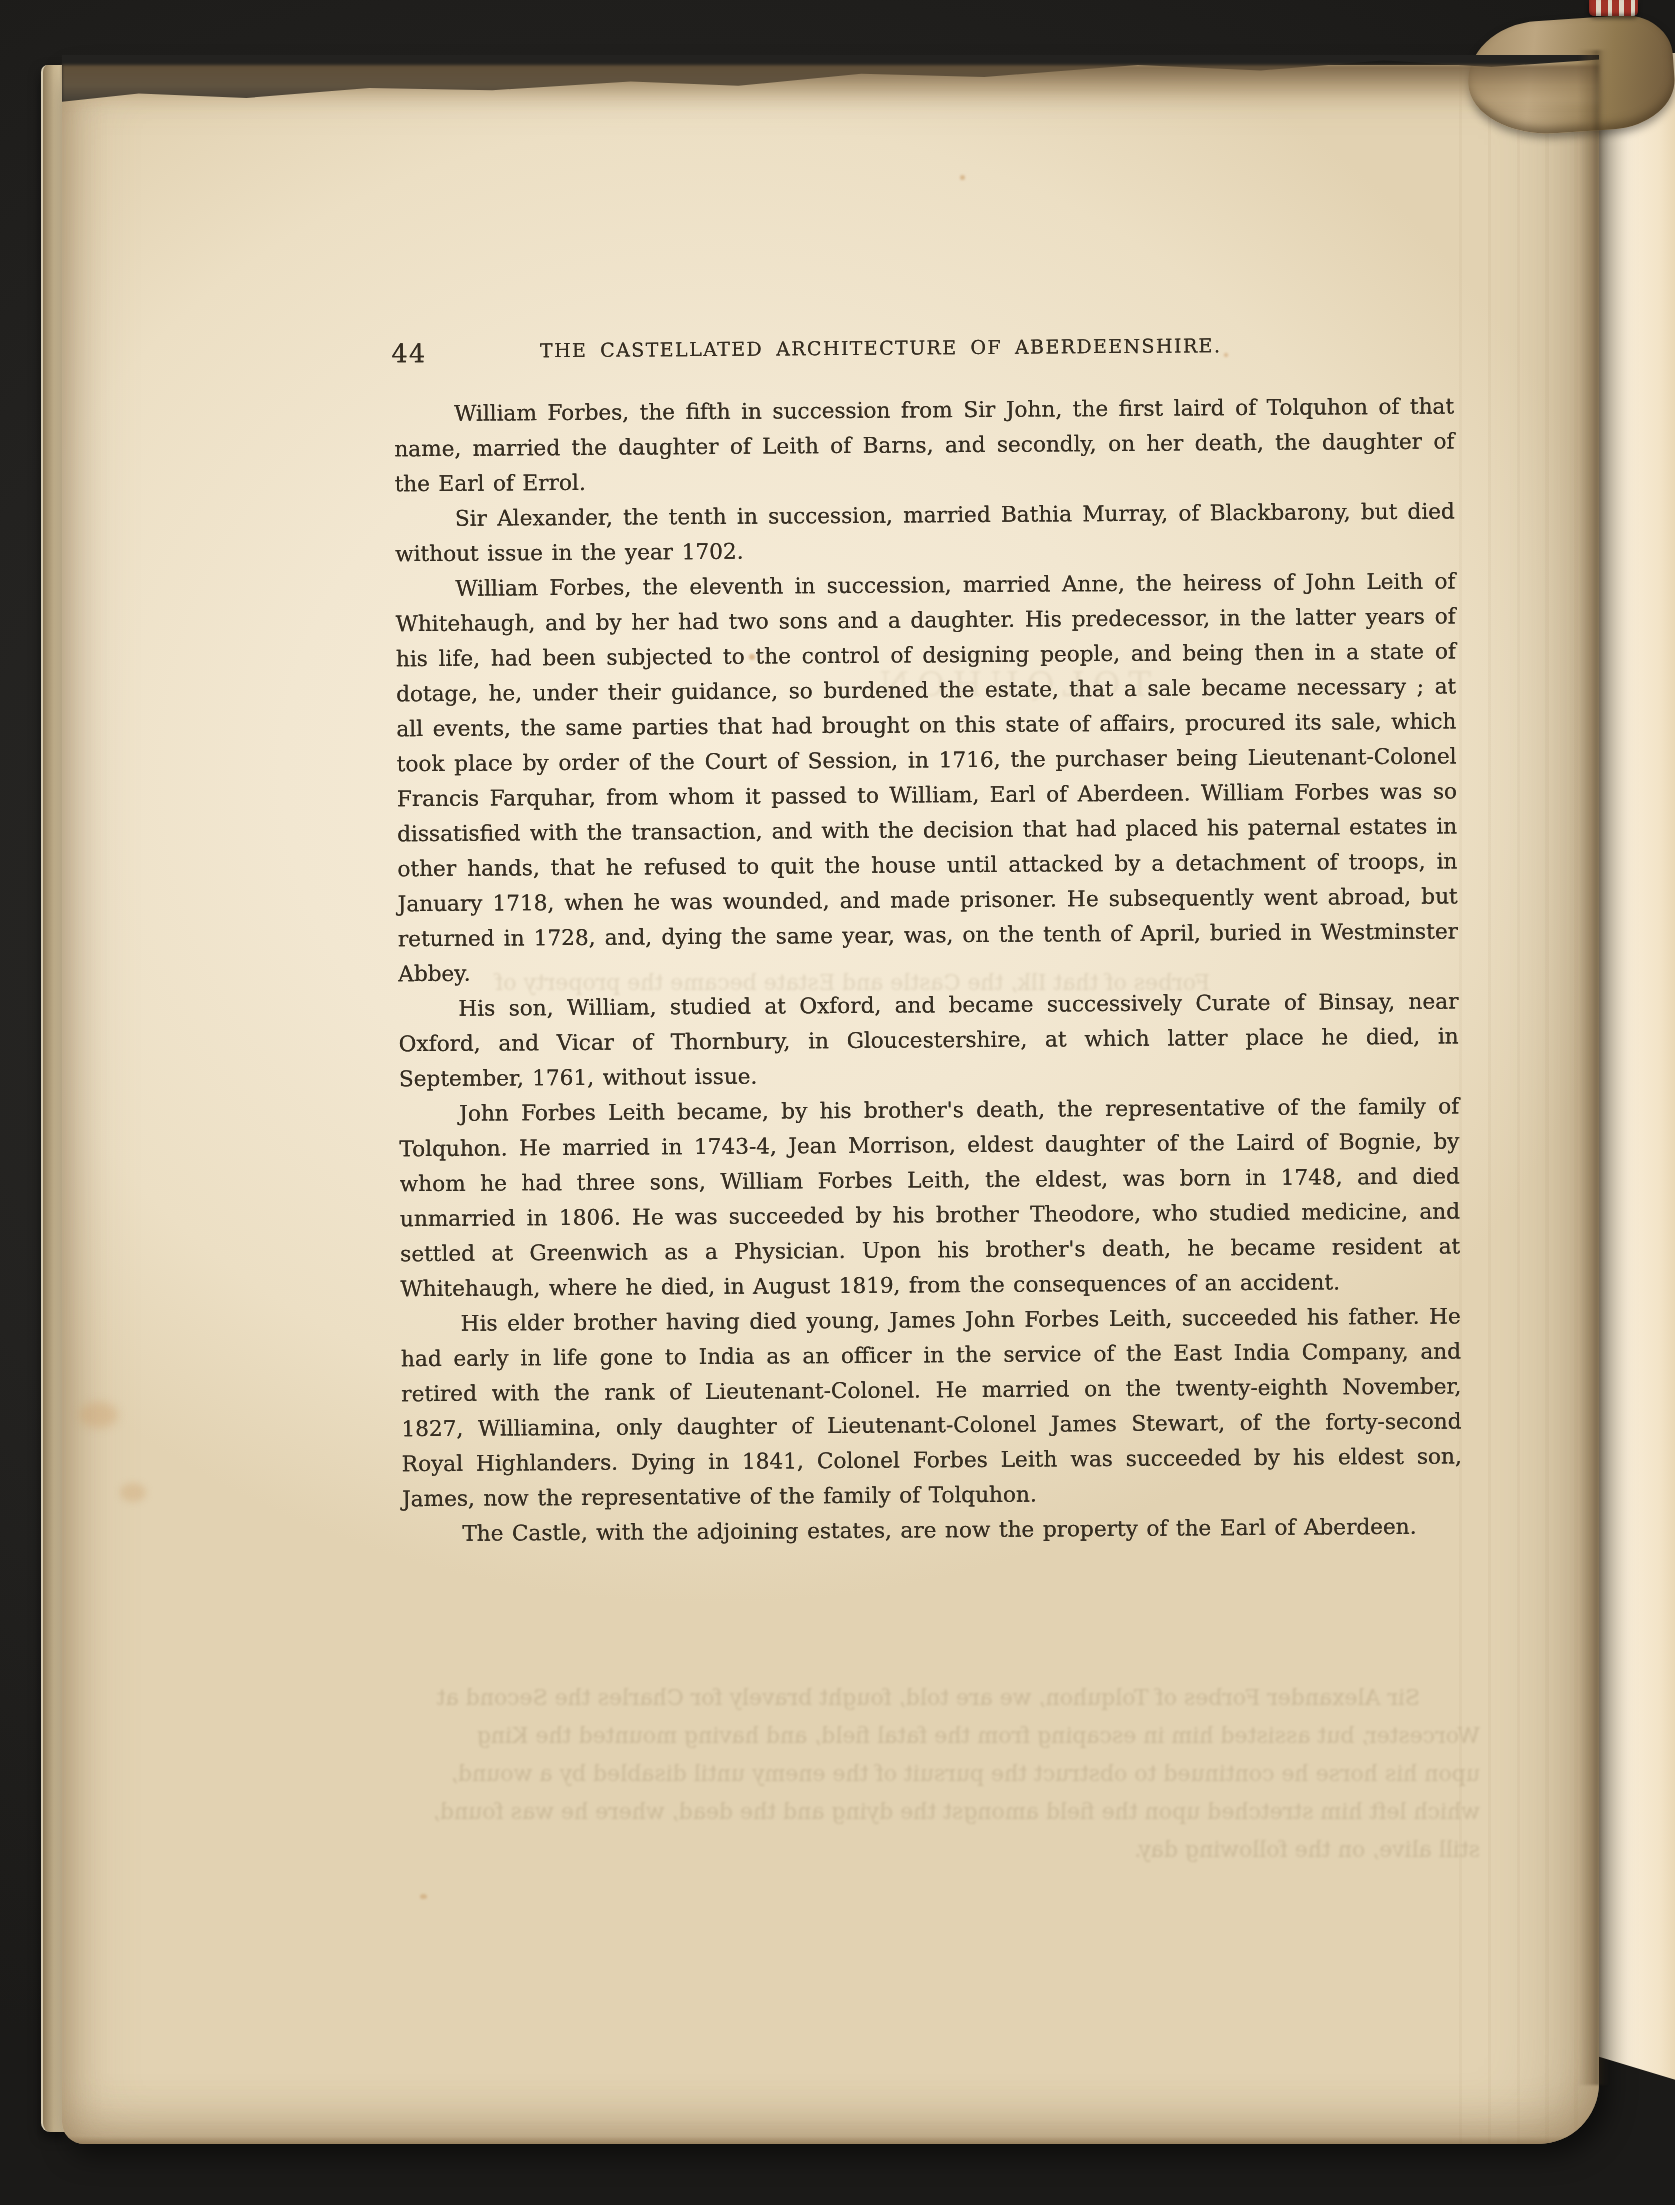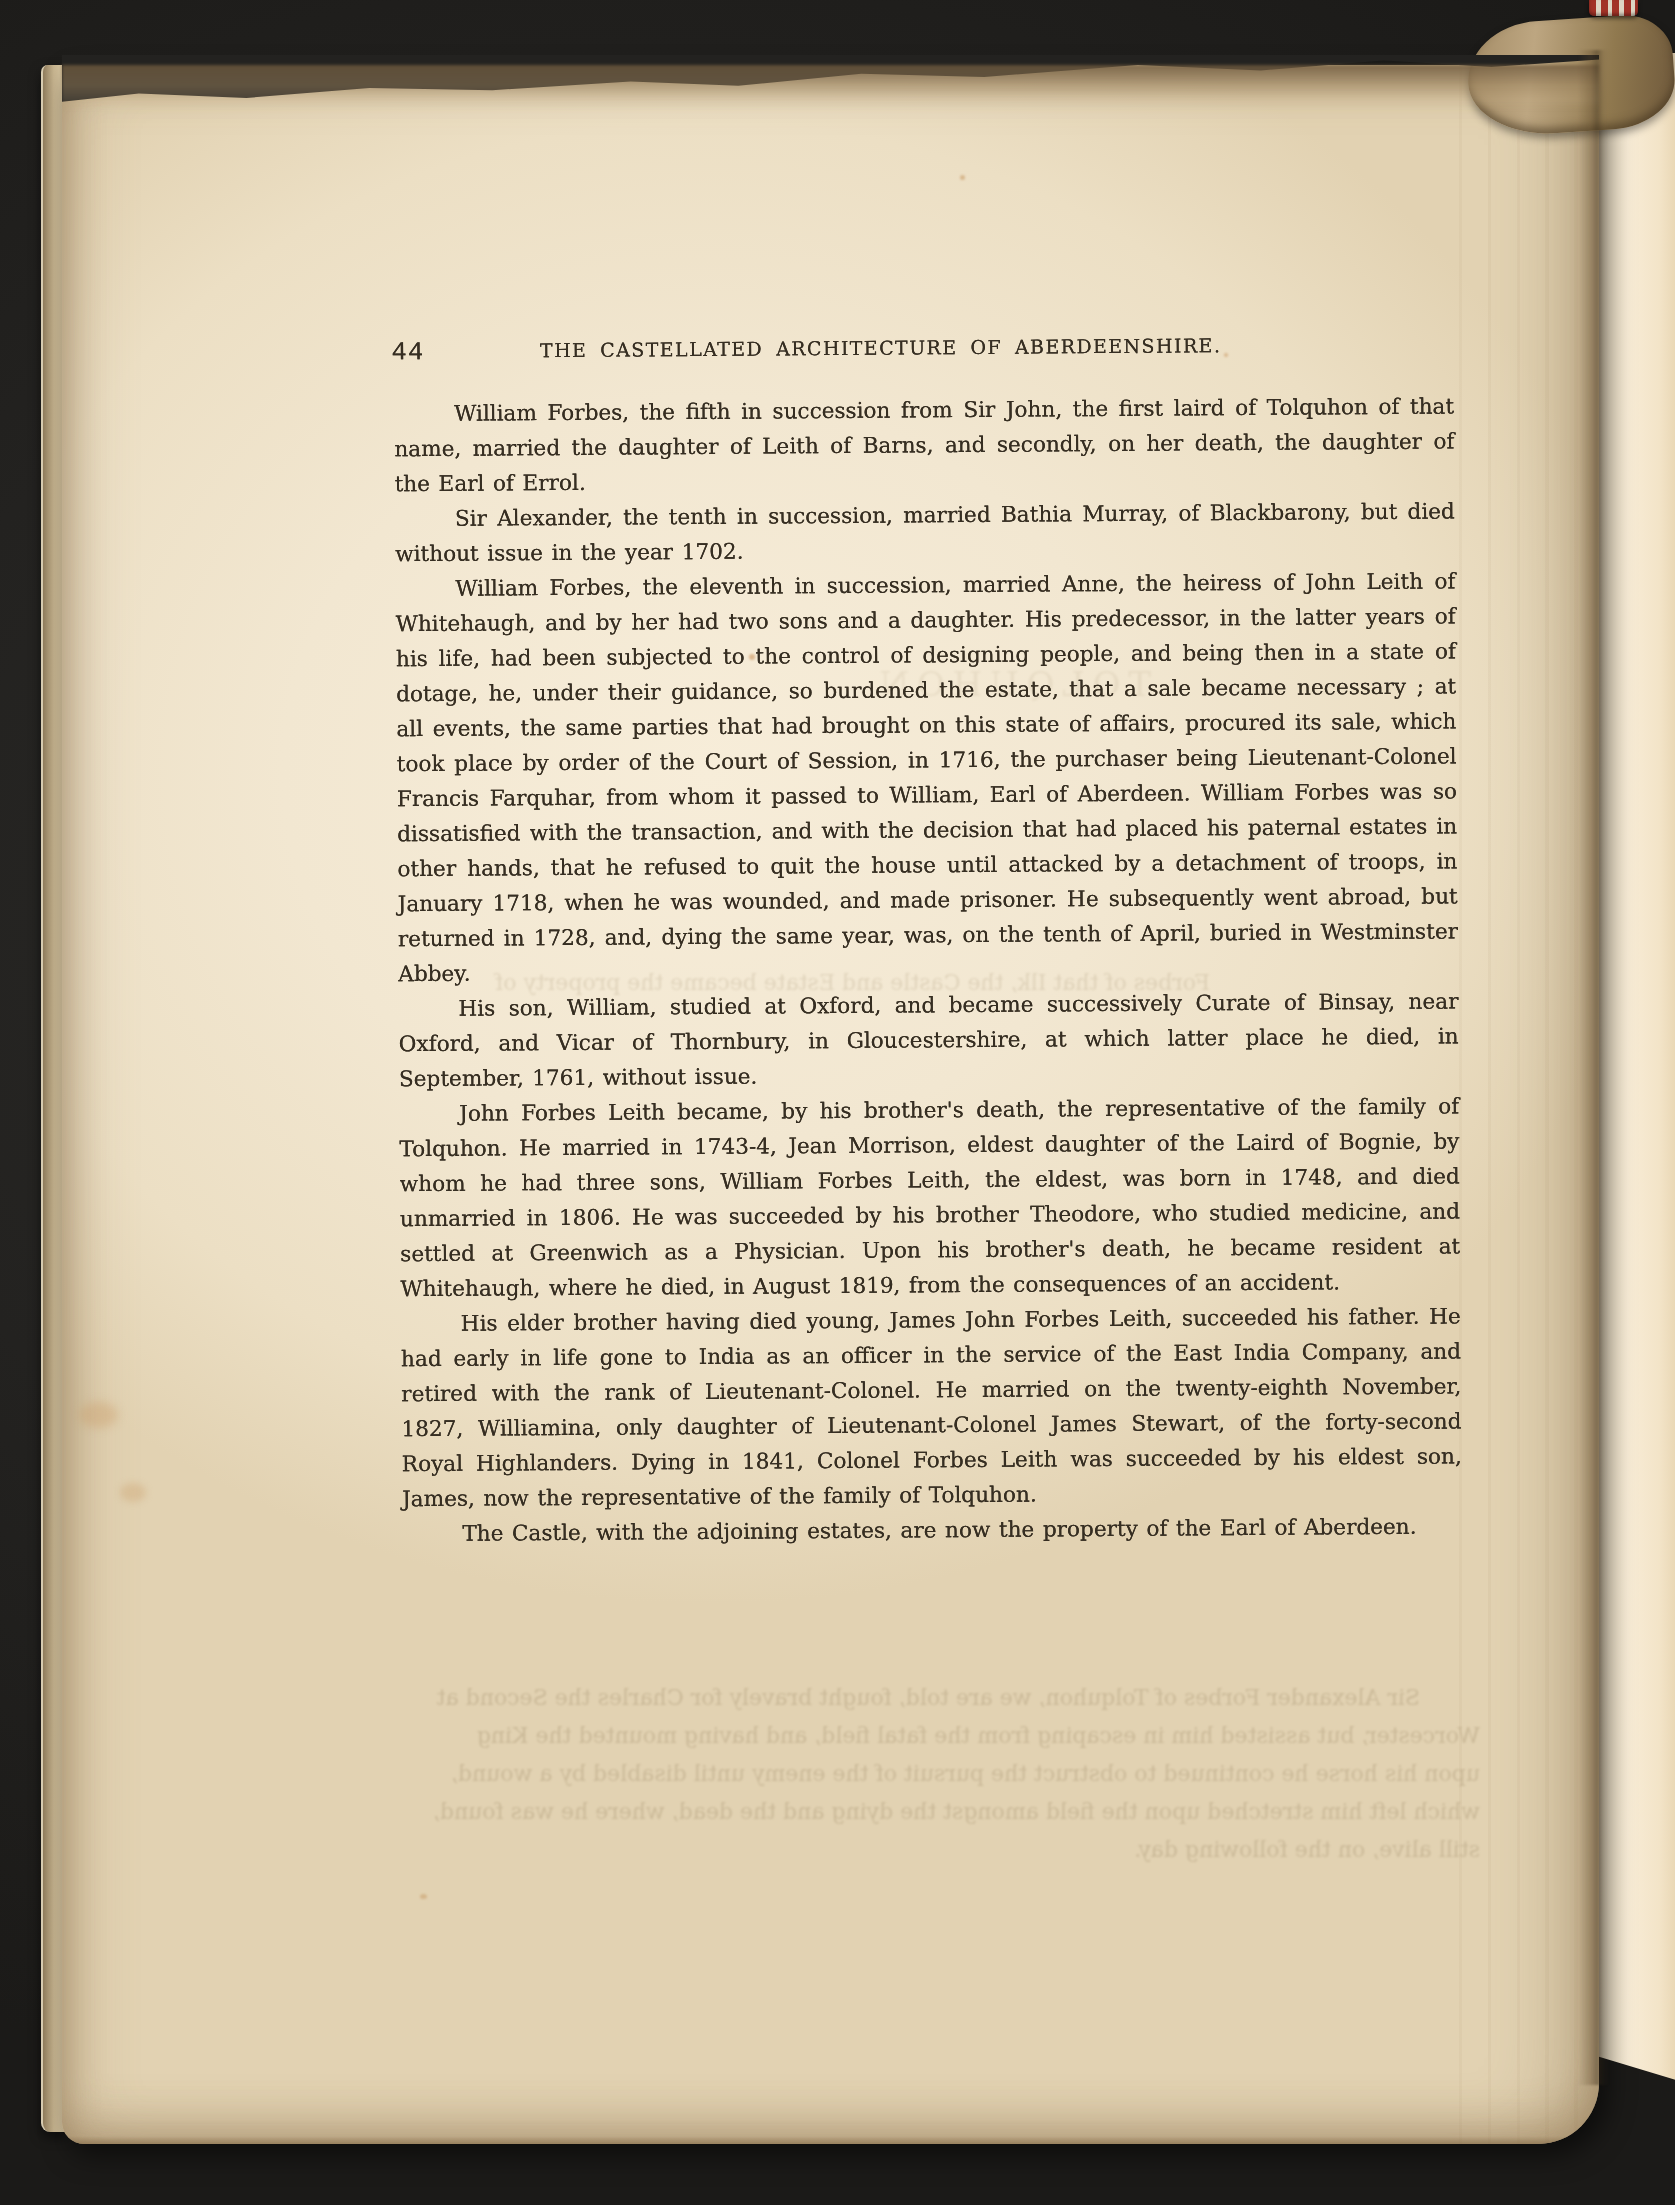--- a/index.html
+++ b/index.html
@@ -94,21 +94,20 @@
   
   .text-layer{
     position:absolute;left:332px;top:265px;width:1060px;
     transform:rotate(-0.42deg);transform-origin:33px 67px;
     color:var(--c-ink);
   }
   .running-head{position:relative;height:40px;}
   .page-number{
     position:absolute;left:-2.2px;top:7.8px;font-size:25.5px;letter-spacing:1.1px;
     text-shadow:0 0 0.3px currentColor;
-    font-family:Liberation Mono, monospace;
   }
   .running-title{
     position:absolute;left:0;right:0;top:10px;text-align:center;
     transform:translateX(-43px);
     font-size:19px;letter-spacing:1.4px;word-spacing:5.5px;white-space:nowrap;
     text-shadow:0 0 0.3px currentColor;
   }
   .body-text{margin-top:25.5px;font-size:21.6px;line-height:35px;text-align:justify;
     word-spacing:1.7px;text-shadow:0 0 0.3px currentColor;}
   .body-text p{text-indent:60px;}

